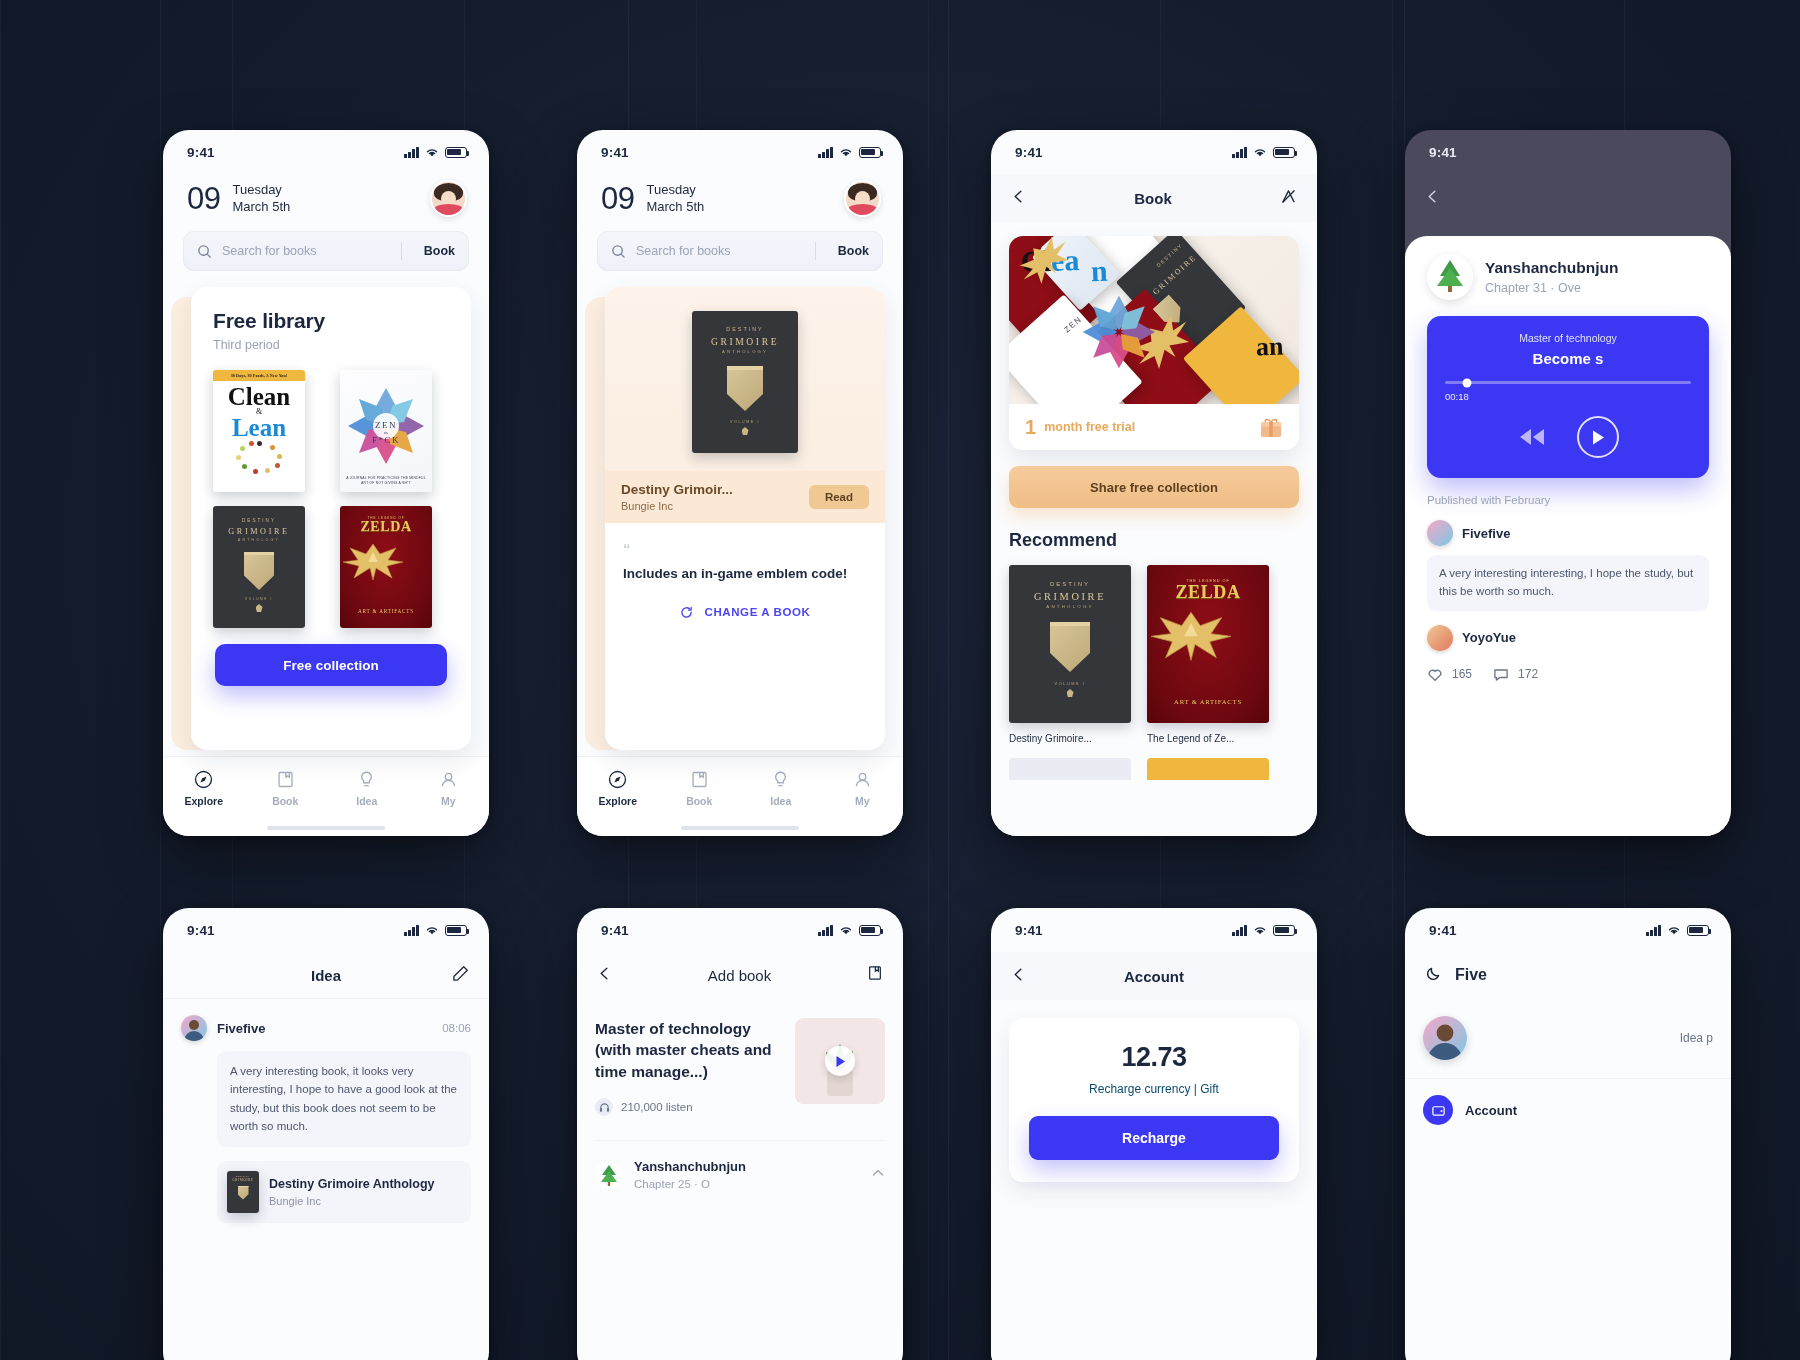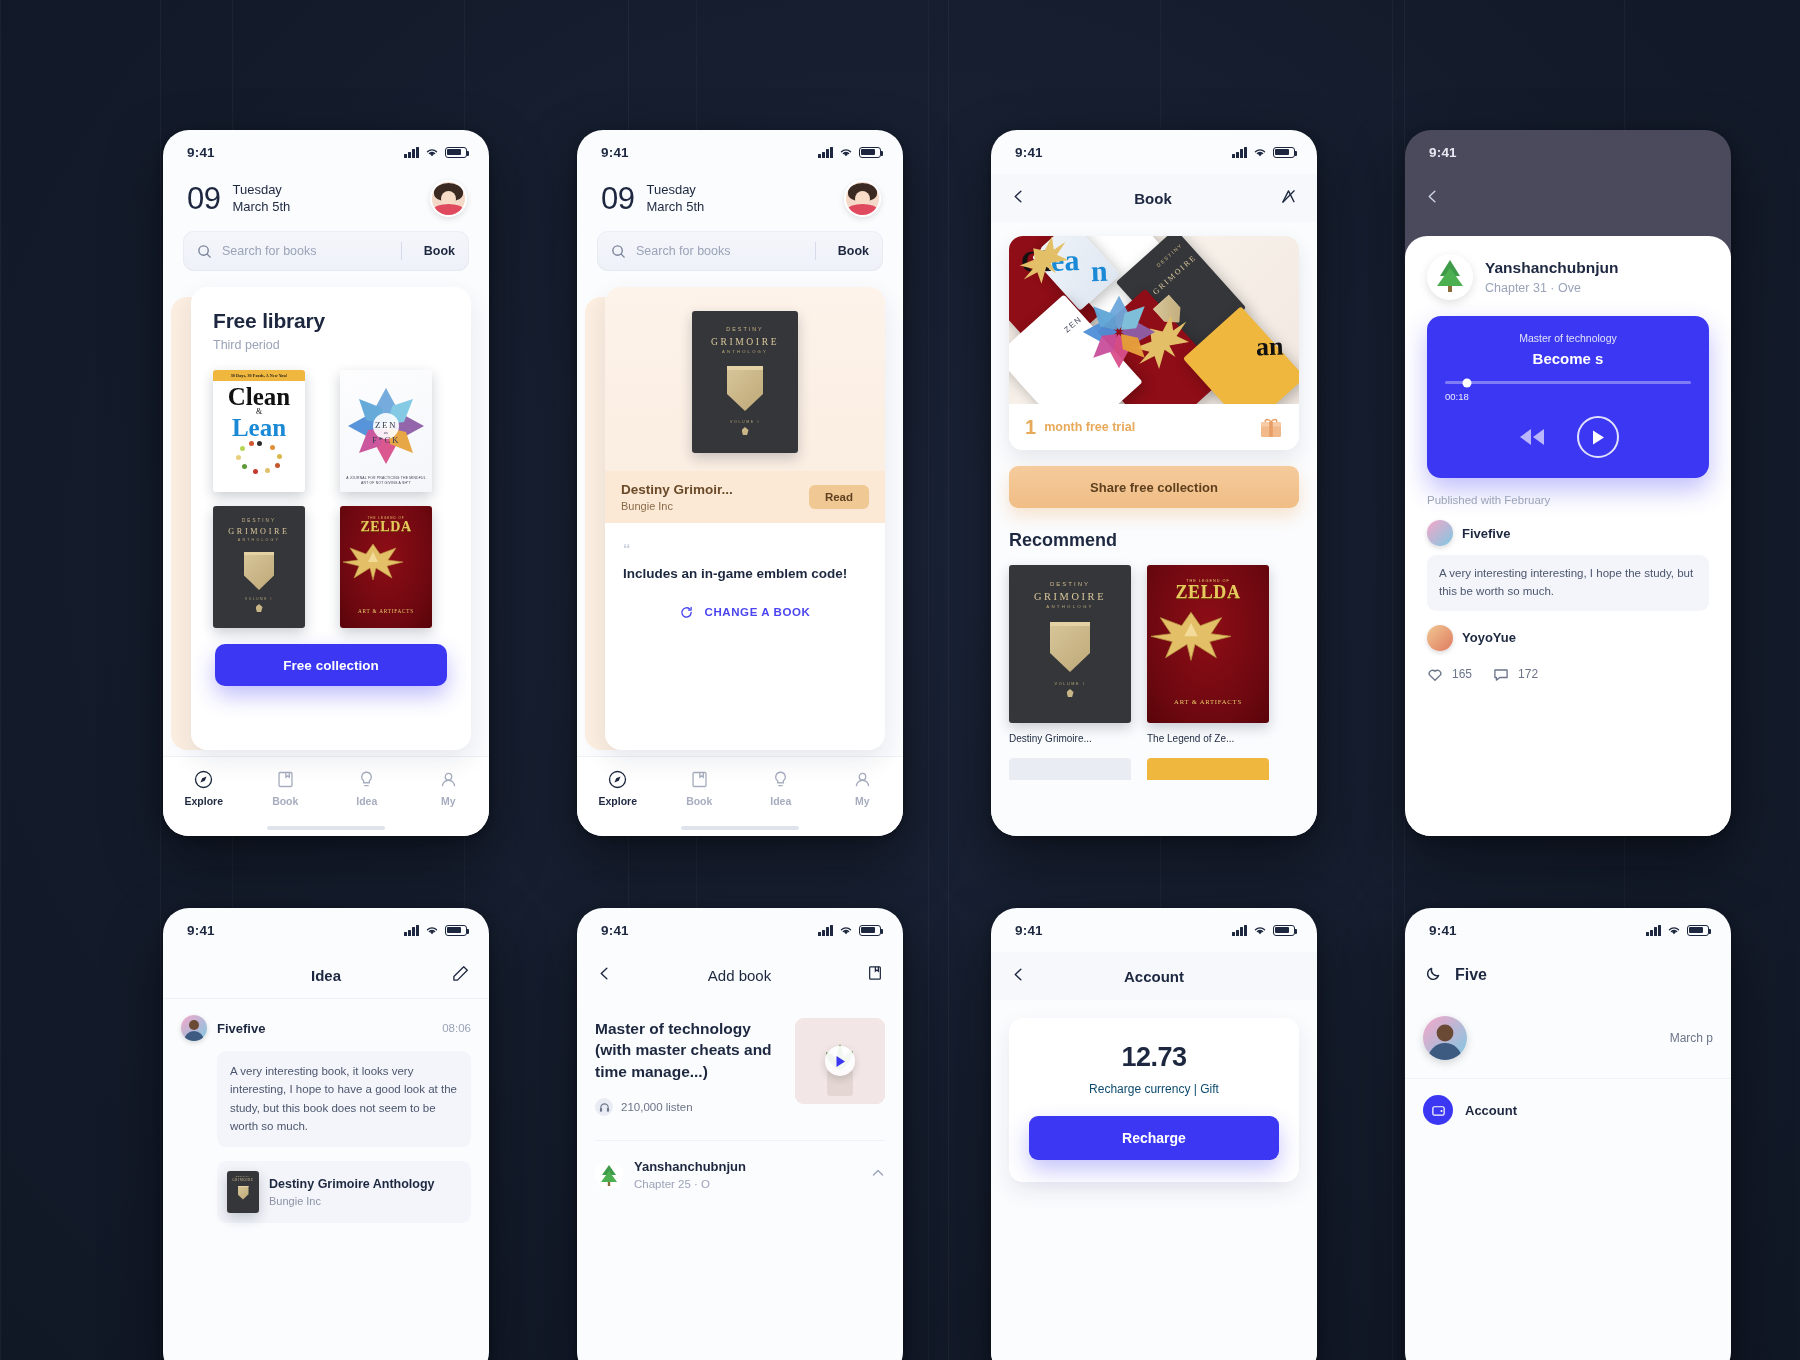--- a/index.html
+++ b/index.html
@@ -919,21 +919,21 @@
         </svg></span>
     <span class="f8-ttl">Five</span>
   </div>
   <div class="f8-row">
     <div class="f8-ava" style="background:linear-gradient(135deg,#f6a6c8,#7ec8e3)">
       <svg viewBox="0 0 44 44" width="44" height="44">
           <circle cx="22" cy="17" r="8.4" fill="#6b4a35"></circle>
           <path d="M5 44a17 17 0 0 1 34 0Z" fill="#3d5a80"></path>
         </svg>
     </div>
-    <span class="f8-edit">March p</span>
+    <span class="f8-edit">Idea p</span>
   </div>
   <div class="f8-item">
     <span class="f8-ic">
       <svg width="15" height="15" viewBox="0 0 16 16">
           <rect x="2" y="4" width="12" height="9" rx="1.6" stroke="#fff" stroke-width="1.3" fill="none"></rect>
           <circle cx="11.2" cy="8.5" r="1.1" fill="#fff"></circle>
         </svg>
     </span>
     <span class="f8-lbl">Account</span>
   </div>

